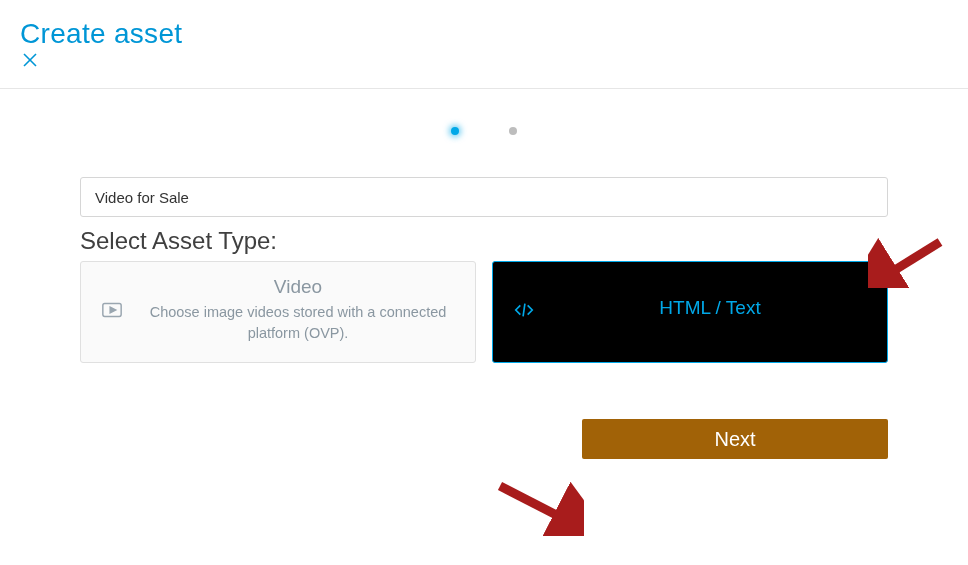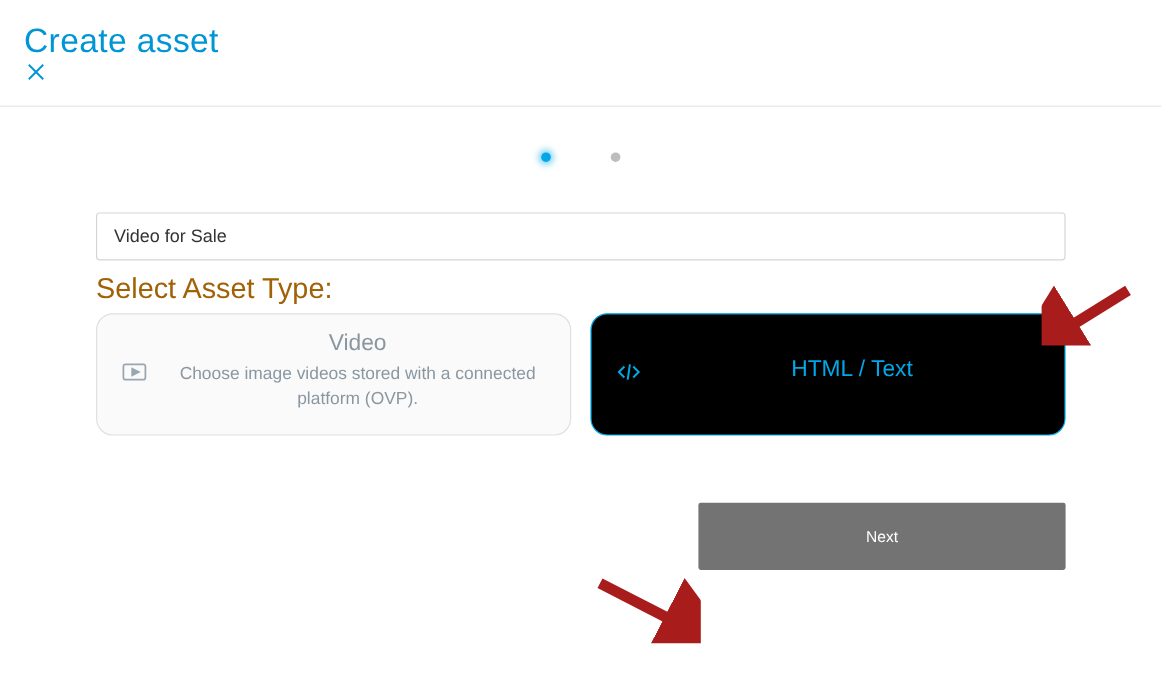--- a/index.html
+++ b/index.html
@@ -55,34 +55,34 @@
       border: 1px solid #d6d6d6;
       border-radius: 3px;
       padding: 0 14px;
       font-size: 15px;
       color: #333;
       outline: none;
     }
     .section-label {
       font-size: 24px;
       font-weight: 300;
-      color: #a16207;
+      color: #404040;
       margin-top: 10px;
       margin-bottom: 6px;
     }
     .type-grid {
       display: grid;
       grid-template-columns: 1fr 1fr;
       gap: 16px;
       row-gap: 36px;
     }
     .type-card {
       border: 1px solid #e0e0e0;
       background: #fafafa;
-      border-radius: 14px;
+      border-radius: 3px;
       padding: 14px 18px 18px 18px;
       display: flex;
       align-items: center;
       gap: 14px;
       cursor: pointer;
       min-height: 90px;
     }
     .type-card.selected {
       border: 1.5px solid #00a8e8;
       background: #000000;
@@ -113,25 +113,25 @@
     }
     .footer {
       width: 808px;
       margin: 0 auto;
       display: flex;
       justify-content: flex-end;
       padding-top: 44px;
     }
     .next-btn {
       width: 306px;
-      height: 56px;
-      background: #737373;
+      height: 40px;
+      background: #a16207;
       color: #fff;
       border: none;
-      font-size: 13px;
+      font-size: 20px;
       cursor: pointer;
       border-radius: 2px;
     }
     
     .arrow {
       position: absolute;
       pointer-events: none;
     }
     .arrow svg { display: block; }
   </style>

